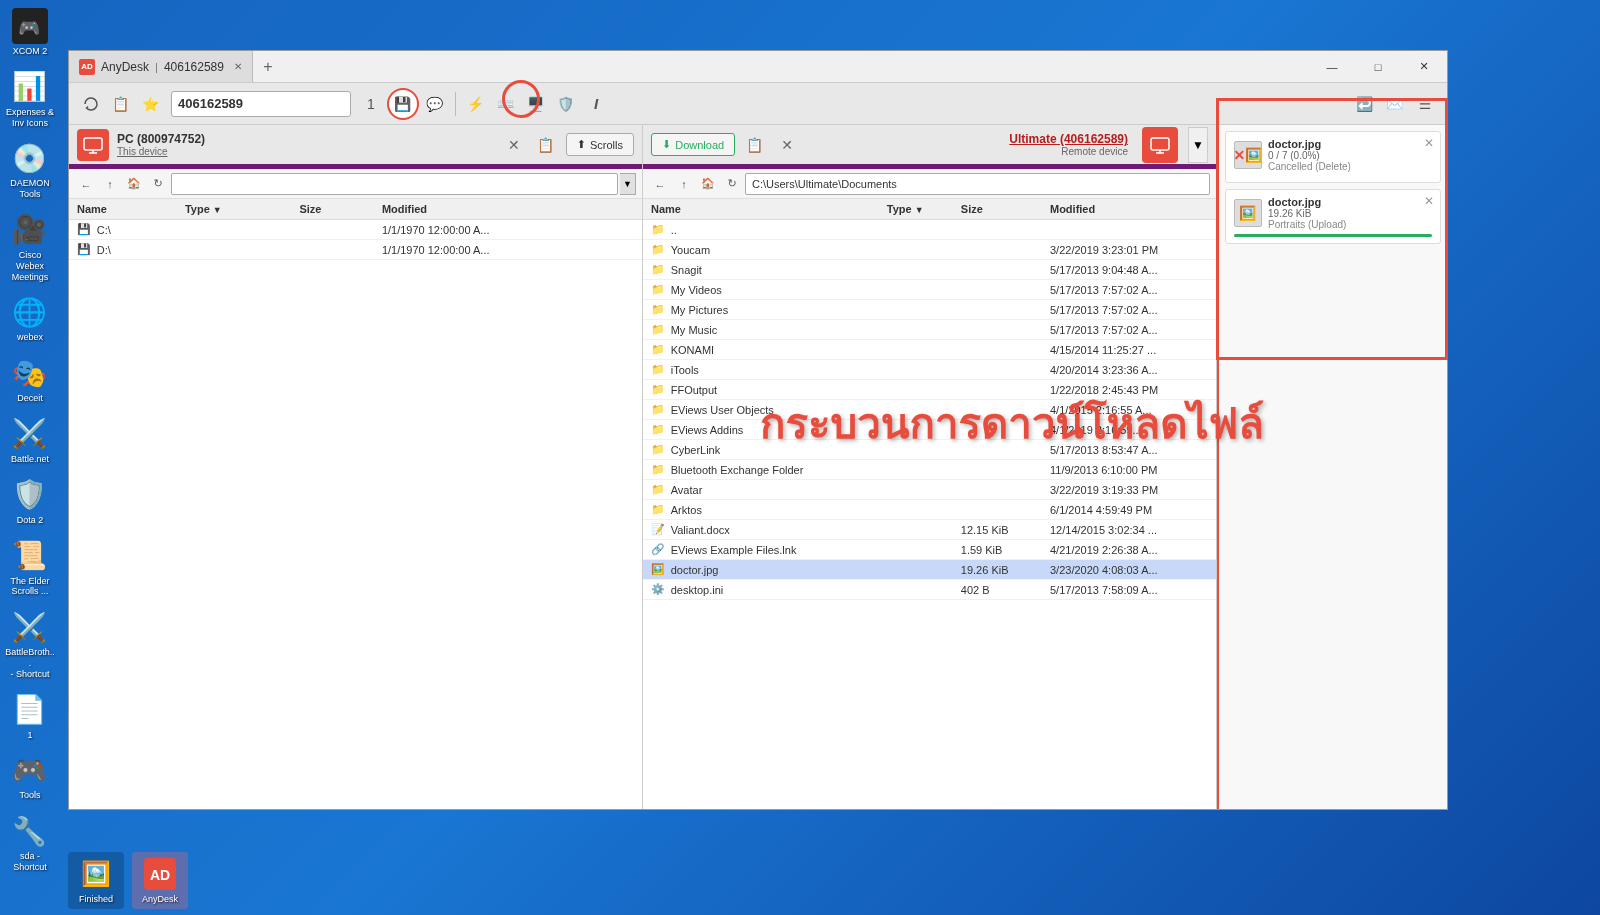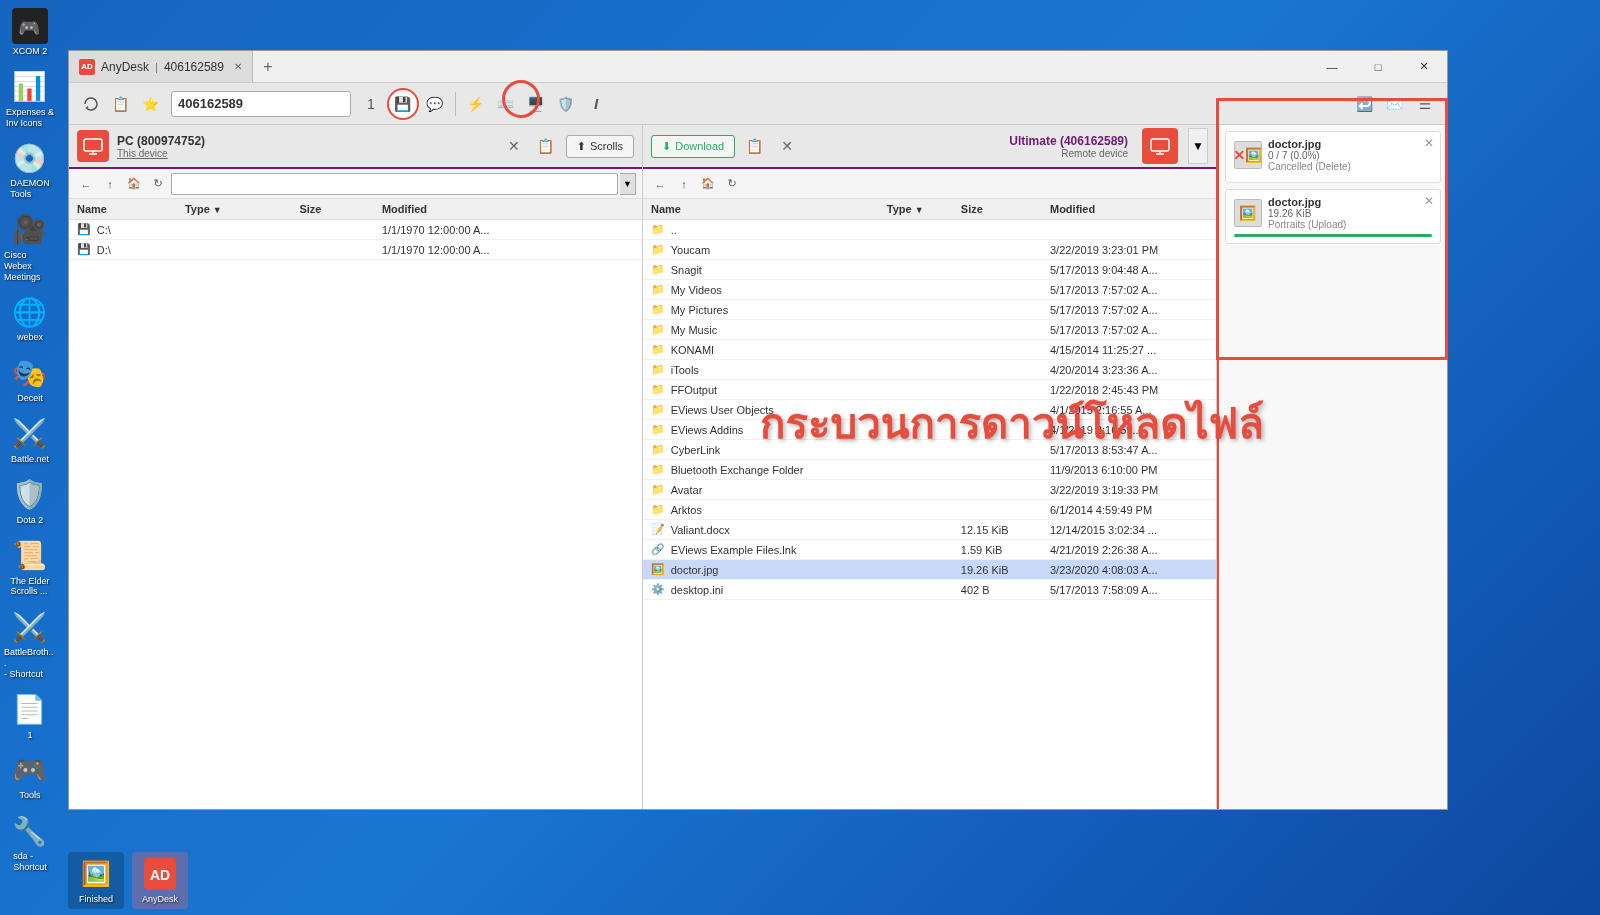--- a/index.html
+++ b/index.html
@@ -39,20 +39,21 @@
       width: 36px;
       height: 36px;
       display: flex;
       align-items: center;
       justify-content: center;
       margin-bottom: 2px;
     }
     .desktop-icon .icon-label {
       color: white;
       font-size: 9px;
+      text-align: center;
       text-shadow: 1px 1px 2px rgba(0,0,0,0.8);
       word-break: break-word;
       line-height: 1.2;
     }
 
     
     .anydesk-window {
       position: absolute;
       left: 68px;
       top: 50px;
@@ -193,21 +194,21 @@
     .file-panel {
       flex: 1;
       display: flex;
       flex-direction: column;
       background: white;
       border-right: 1px solid #ccc;
     }
     .panel-header {
       height: 44px;
       background: #e8e8e8;
-      border-bottom: 2px solid #701a75;
+      border-bottom: 5px solid #701a75;
       display: flex;
       align-items: center;
       padding: 0 8px;
       gap: 6px;
     }
     .device-badge {
       display: flex;
       align-items: center;
       gap: 8px;
       flex: 1;
@@ -632,38 +633,39 @@
       <div class="panel-header">
         <div style="display:flex;align-items:center;gap:6px;flex:1;">
           <button class="panel-btn green-text">
             <span>⬇</span>
             <span>Download</span>
           </button>
           <div class="tb-icon">📋</div>
           <span class="panel-close">✕</span>
         </div>
         <div style="display:flex;flex-direction:column;align-items:flex-end;margin-right:8px;">
-          <span style="color:#701a75;font-weight:bold;font-size:12px;">Ultimate (406162589)</span>
+          <span style="color:#b91c1c;font-weight:bold;font-size:12px;text-decoration:underline;">Ultimate (406162589)</span>
           <span style="font-size:10px;color:#666;">Remote device</span>
         </div>
         <div style="width:36px;height:36px;background:#e74c3c;border-radius:4px;display:flex;align-items:center;justify-content:center;color:white;font-size:14px;">
           <svg width="20" height="20" viewBox="0 0 20 20">
             <rect x="1" y="3" width="18" height="12" rx="2" fill="none" stroke="white" stroke-width="1.5"></rect>
             <line x1="10" y1="15" x2="10" y2="18" stroke="white" stroke-width="1.5"></line>
             <line x1="6" y1="18" x2="14" y2="18" stroke="white" stroke-width="1.5"></line>
           </svg>
         </div>
         <div style="margin-left:4px;background:#f0f0f0;border:1px solid #ccc;width:20px;height:36px;display:flex;align-items:center;justify-content:center;cursor:pointer;">▼</div>
       </div>
 
       <div class="nav-bar">
         <div class="nav-btn">←</div>
         <div class="nav-btn">↑</div>
         <div class="nav-btn">🏠</div>
         <div class="nav-btn">↻</div>
+        <div class="nav-address">C:\Users\Ultimate\Documents</div>
       </div>
 
       <div class="file-table">
         <table>
           <thead>
             <tr>
               <th>Name</th>
               <th>Type <span style="font-size:9px;">▼</span></th>
               <th>Size</th>
               <th>Modified</th>

